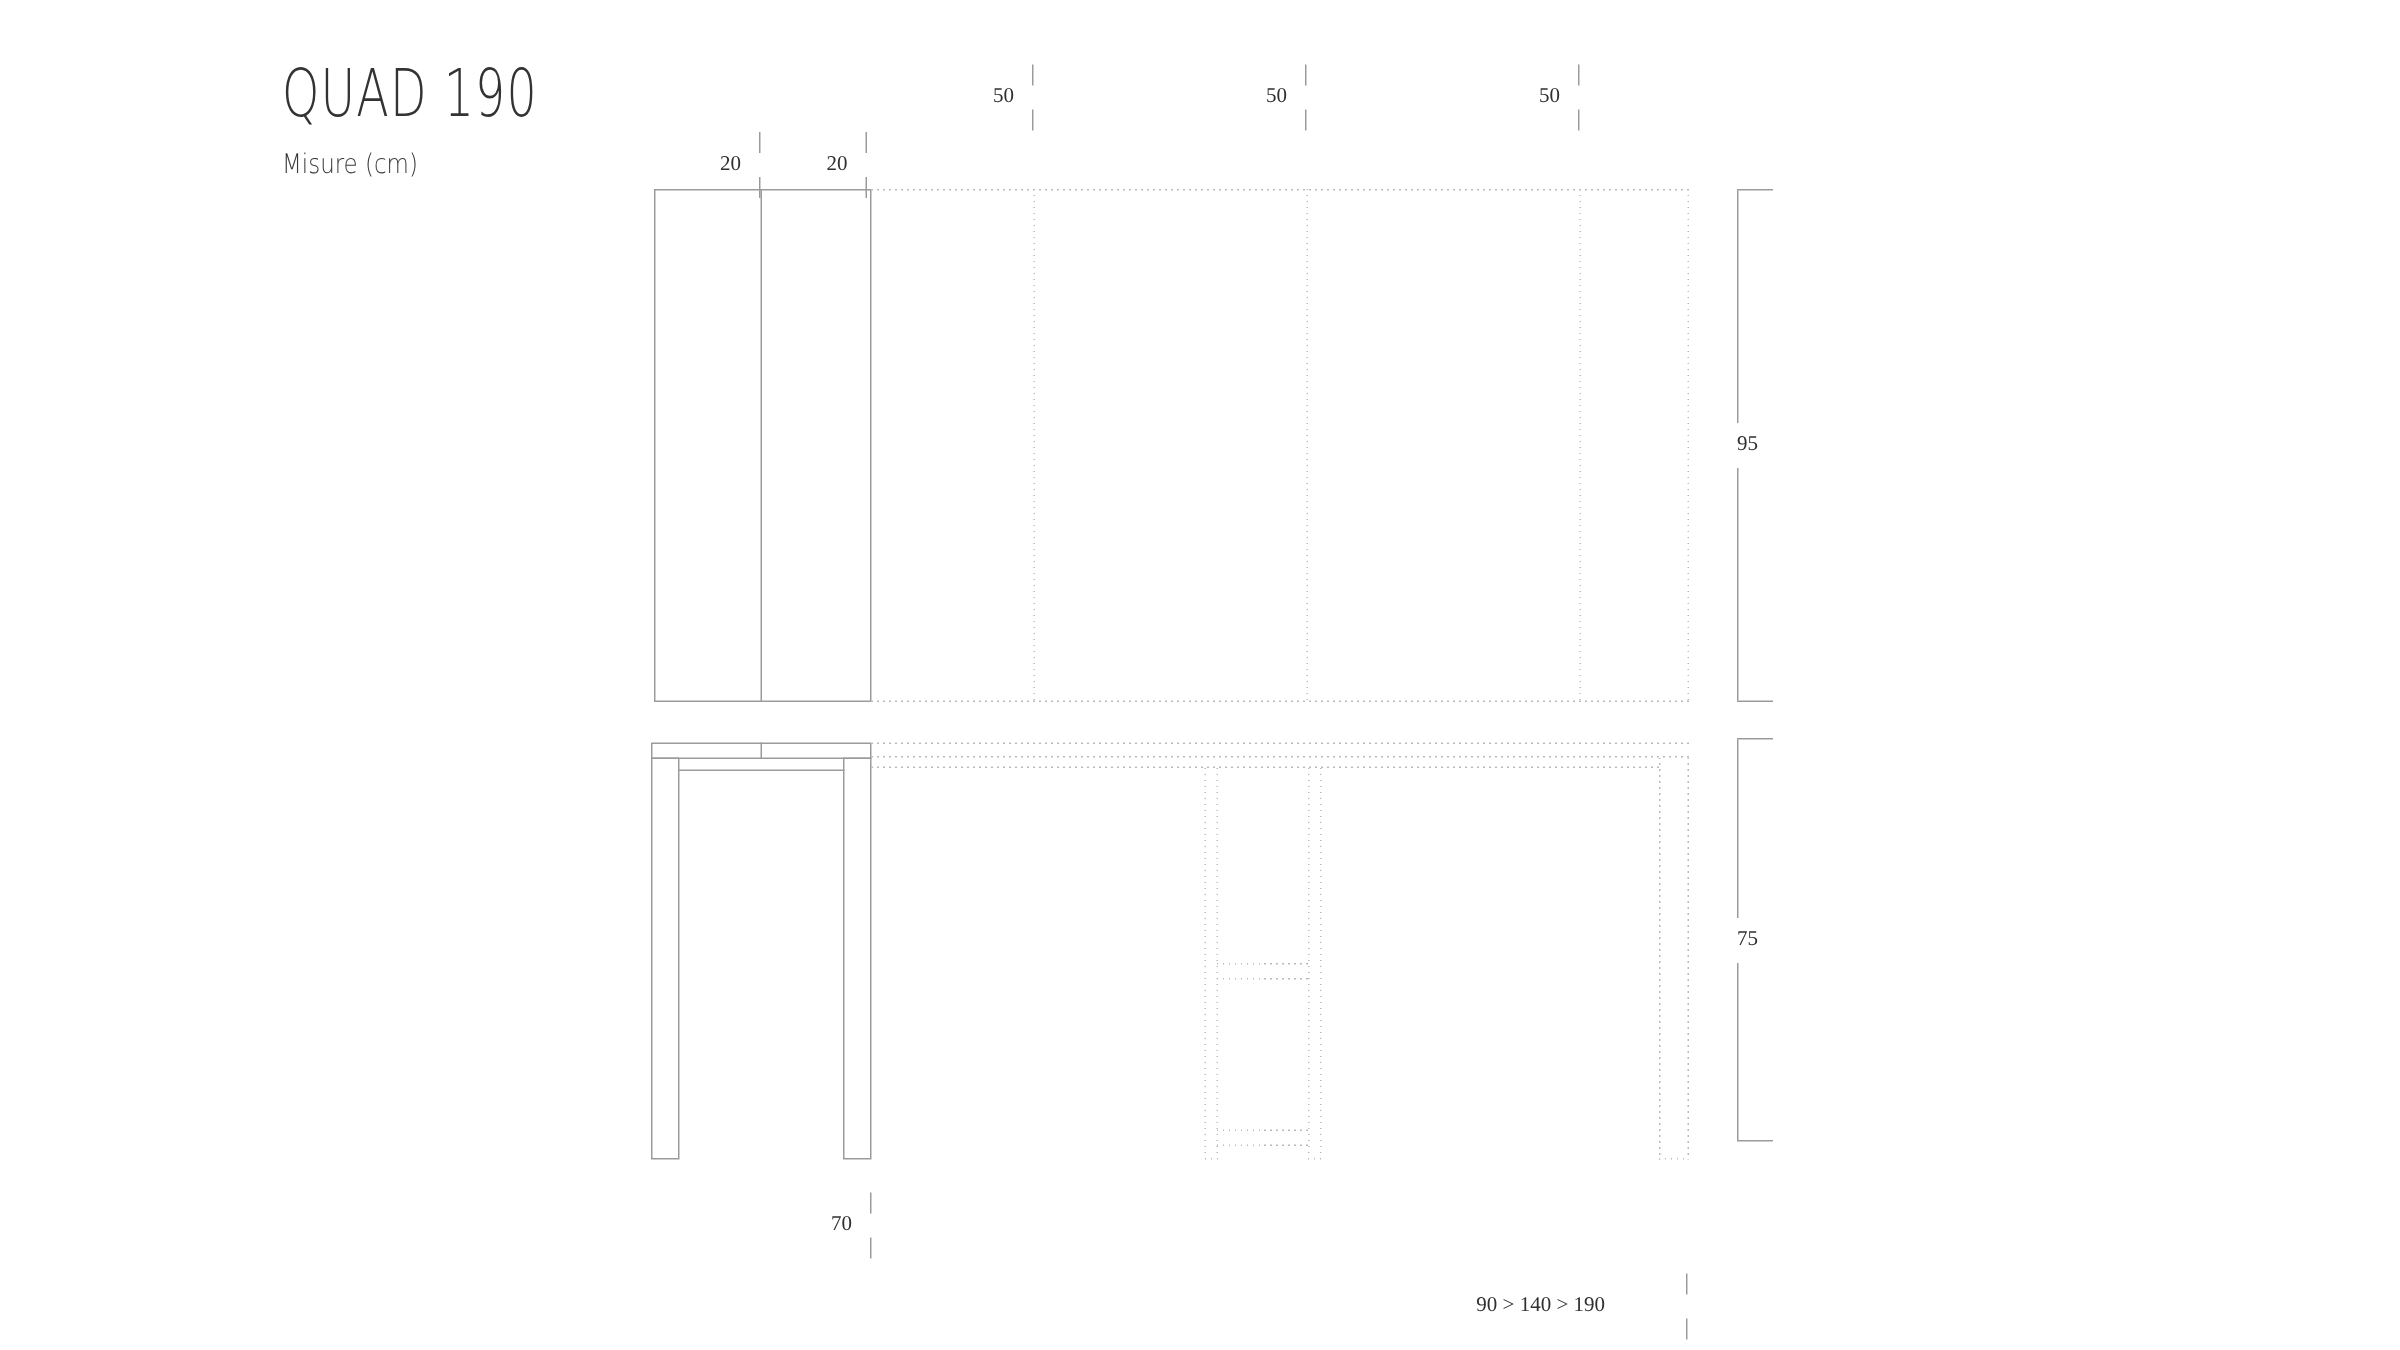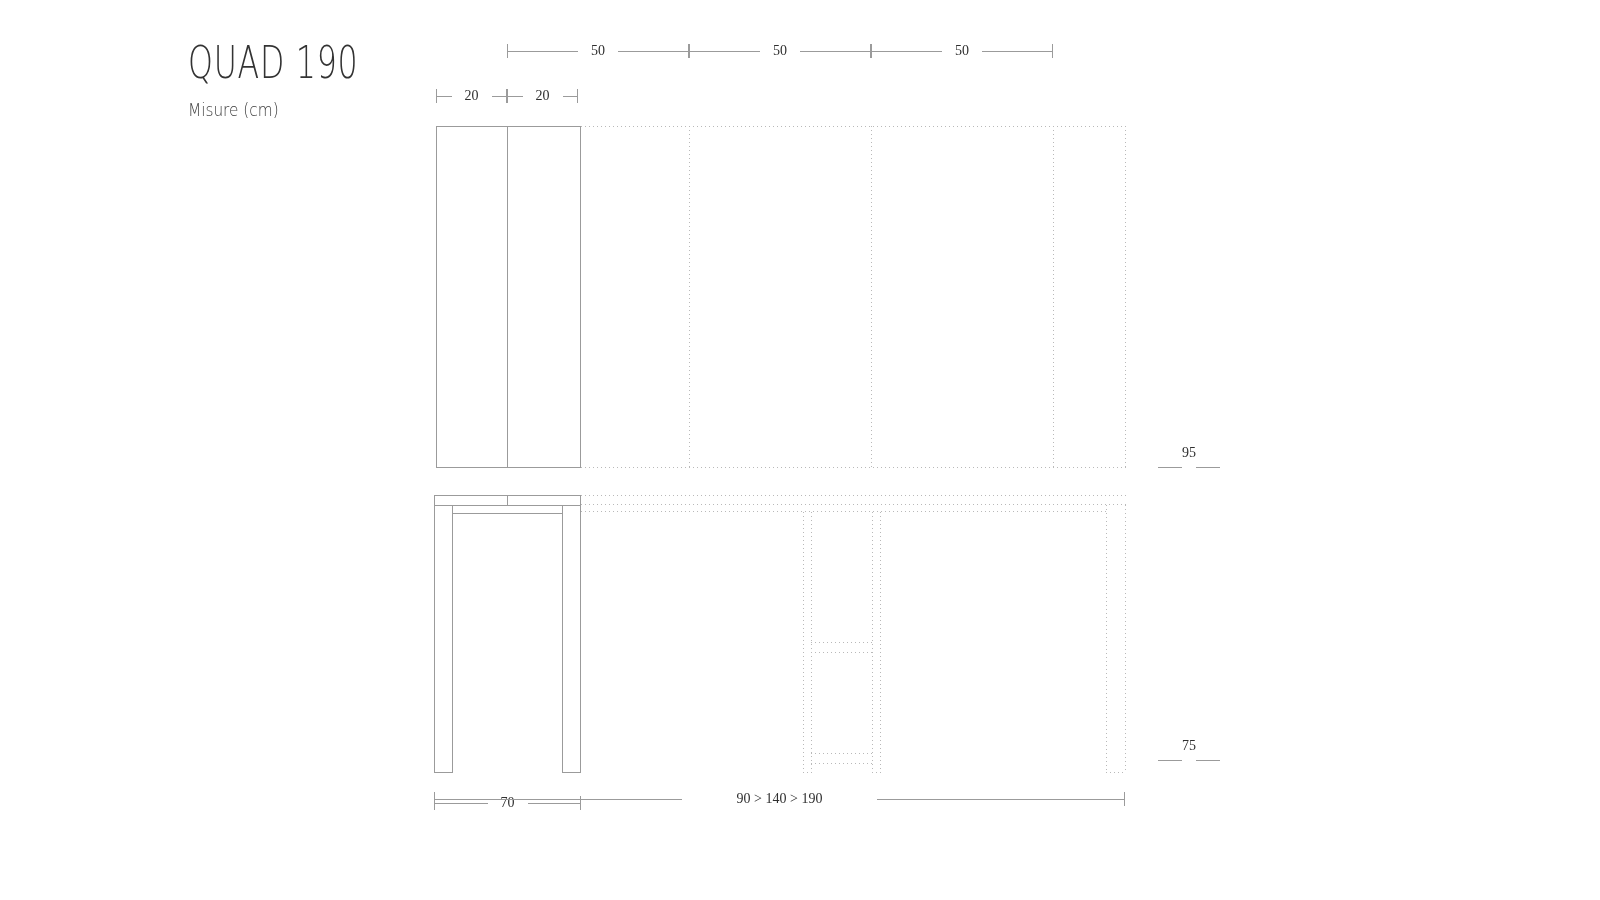--- a/index.html
+++ b/index.html
@@ -39,24 +39,24 @@
   }
   
   .rect{position:absolute;border:1px solid var(--line);box-sizing:border-box;background:transparent;}
   .ln-h{position:absolute;height:1px;background:var(--line);}
   .ln-v{position:absolute;width:1px;background:var(--line);}
   .dot-h{position:absolute;height:1px;
     background-image:repeating-linear-gradient(to right,var(--dot) 0 1px,transparent 1px 4px);}
   .dot-v{position:absolute;width:1px;
     background-image:repeating-linear-gradient(to bottom,var(--dot) 0 1px,transparent 1px 4px);}
   
-  .dim-h{position:absolute;display:flex;align-items:center;height:16px;}
+  .dim-h{position:absolute;display:flex;align-items:flex-end;height:16px;flex-direction:column;}
   .dim-h .seg{flex:1;height:1px;background:var(--line);}
   .dim-h .tick{width:1px;height:14px;background:var(--line);flex:0 0 auto;}
-  .dim-v{position:absolute;display:flex;flex-direction:row;align-items:flex-end;width:24px;}
+  .dim-v{position:absolute;display:flex;flex-direction:column;align-items:flex-start;width:24px;}
   .dim-v .seg{flex:1;width:1px;background:var(--line);}
   .dim-v .tick{height:1px;width:24px;background:var(--line);flex:0 0 auto;}
   .dim-label{
     font-family:"Liberation Serif",serif;
     font-size:14px;color:var(--text);
     line-height:16px;white-space:nowrap;
   }
   .dim-h .dim-label{padding:0 13px;}
   .dim-v .dim-label{padding:7px 0;}
 </style>
@@ -165,21 +165,21 @@
   </div>
 
   <div class="dim-h" style="left:434px;top:795px;width:147px;">
     <span class="tick"></span>
       <span class="seg"></span>
     <span class="dim-label">70</span>
     <span class="seg"></span>
       <span class="tick"></span>
   </div>
 
-  <div class="dim-h" style="left:434px;top:791px;width:691px;">
+  <div class="dim-h" style="left:434px;top:849px;width:691px;">
     <span class="tick"></span>
       <span class="seg"></span>
     <span class="dim-label" style="padding:0 55px;">90 &gt; 140 &gt; 190</span>
     <span class="seg"></span>
       <span class="tick"></span>
   </div>
 
 </div>
 
 </body></html>

